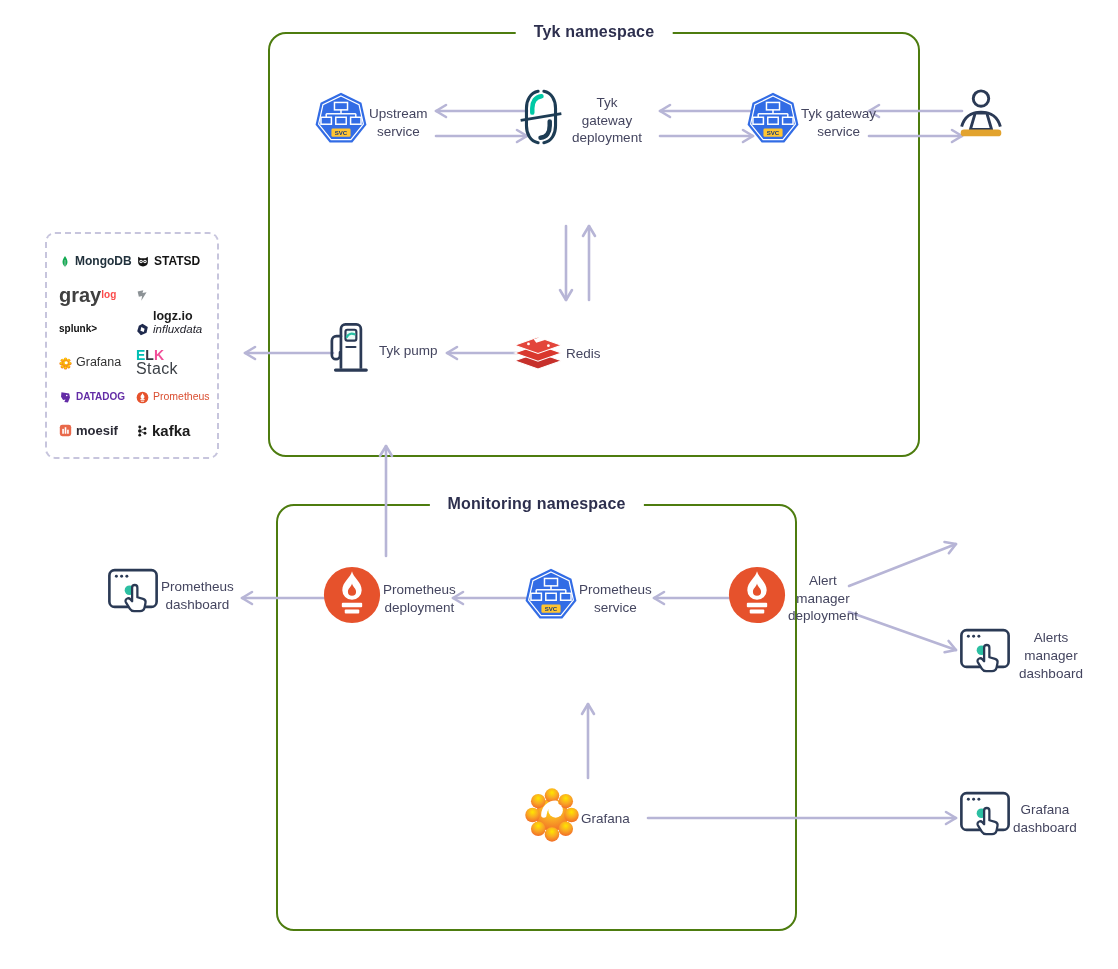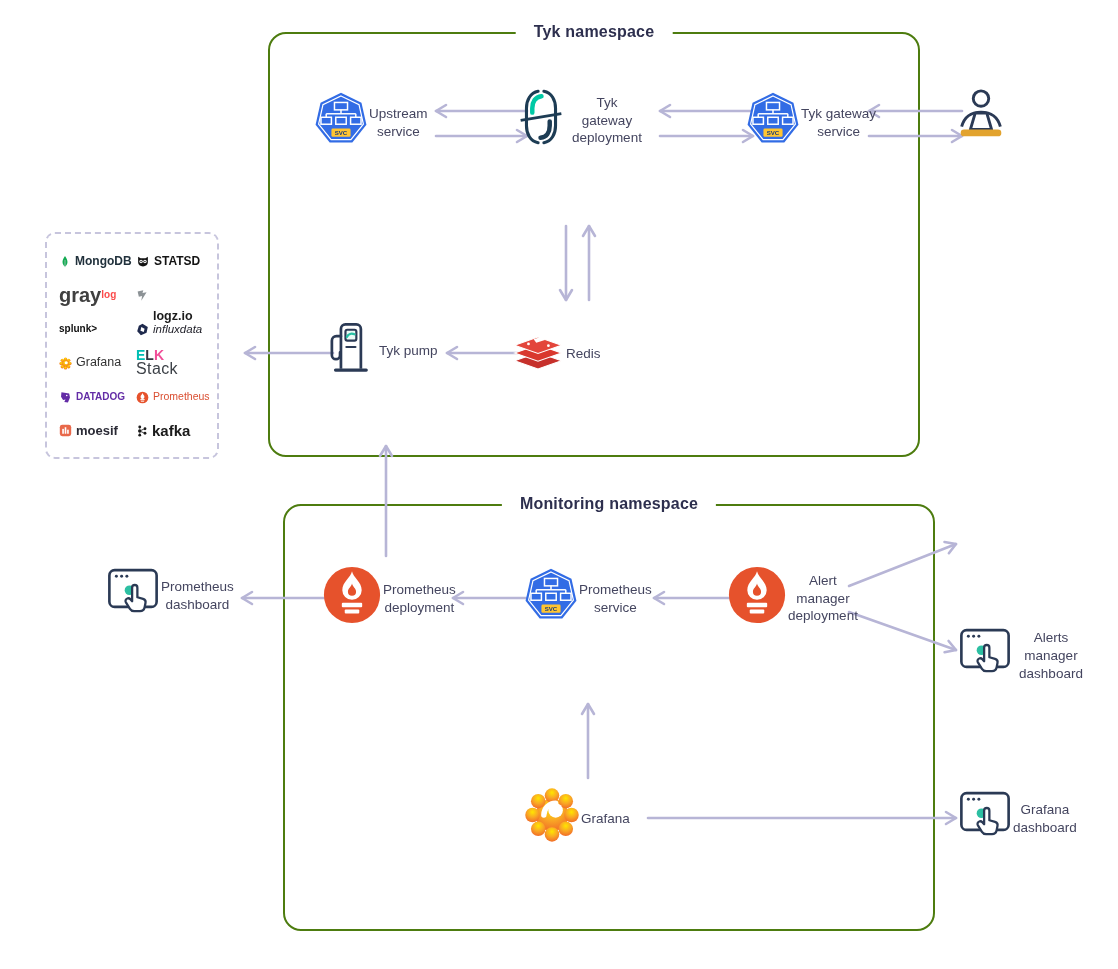--- a/index.html
+++ b/index.html
@@ -2,21 +2,21 @@
 <html><head>
 <meta charset="utf-8">
 <style>
   * { margin:0; padding:0; box-sizing:border-box; }
   html,body { background:#ffffff; }
   body { font-family:"Liberation Sans", sans-serif; }
   .canvas { position:relative; width:1118px; height:969px; background:#fff; overflow:hidden; }
 
   .ns-box { position:absolute; border:2px solid #4d7c0f; border-radius:18px; background:transparent; }
   .ns-box.tyk { left:268px; top:32px; width:652px; height:425px; }
-  .ns-box.monitoring { left:283px; top:504px; width:652px; height:427px; }
+  .ns-box.monitoring { left:276px; top:504px; width:521px; height:427px; }
   .ns-title { position:absolute; top:-11px; left:50%; transform:translateX(-50%);
               background:#fff; padding:0 18px; font-size:16px; font-weight:700;
               color:#2d2f4e; white-space:nowrap; letter-spacing:.2px; }
 
   .edges { position:absolute; left:0; top:0; width:1118px; height:969px; pointer-events:none; }
 
   .node { position:absolute; width:132px; display:flex; align-items:center; }
   .node .icon { display:inline-flex; }
   .node .label { margin-top:7px; font-size:13.5px; color:#44455f; text-align:center;
                  line-height:1.32; white-space:pre-line; }

